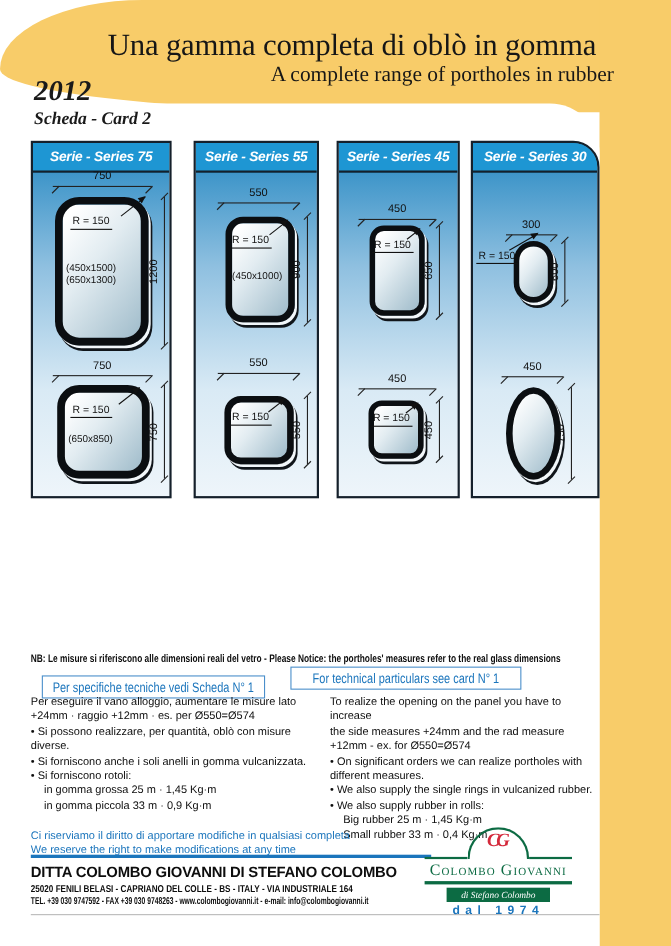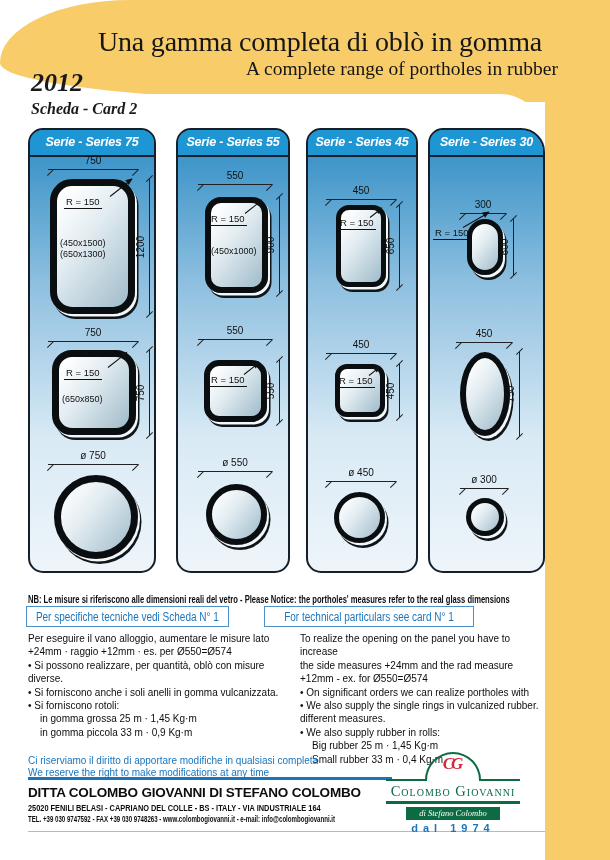--- a/index.html
+++ b/index.html
@@ -16,22 +16,22 @@
   .title { position:absolute; left:70px; top:26px; width:500px; text-align:center;
     font-family:"Liberation Serif",serif; font-size:28px; color:#161616; letter-spacing:-0.2px; }
   .subtitle { position:absolute; left:200px; top:58px; width:358px; text-align:right;
     font-family:"Liberation Serif",serif; font-size:19.5px; color:#161616; }
   .year { position:absolute; left:31px; top:68px; font-family:"Liberation Serif",serif;
     font-style:italic; font-weight:700; font-size:26px; color:#1a1a1a; }
   .card-label { position:absolute; left:31px; top:100px; font-family:"Liberation Serif",serif;
     font-style:italic; font-weight:700; font-size:16px; color:#1a1a1a; }
 
   
-  .panel { position:absolute; top:128px; height:445px; border:2px solid #15202b;
-    border-radius:15px; overflow:hidden;
+  .panel { position:absolute; top:128px; height:325px; border:2px solid #15202b;
+    border-radius:0; overflow:hidden;
     background:linear-gradient(180deg,#3E95C9 27px,#8FC0E0 35%,#D9EAF5 70%,#EEF5FA 100%); }
   .p1 { left:28px;  width:128px; }
   .p2 { left:176px; width:114px; }
   .p3 { left:306px; width:112px; }
   .p4 { left:428px; width:117px; border-top-right-radius:24px; }
   .panel-header { height:27px; background:var(--header_blue,#1E96D3); border-bottom:2px solid #15202b;
     color:#fff; font-weight:700; font-style:italic; font-size:12.5px; text-align:center; line-height:25px; letter-spacing:-0.2px; }
 
   
   .dim-h { position:absolute; height:15px; border-bottom:1px solid #222; }
@@ -109,21 +109,21 @@
   .v-p4s2 { left:74px; top:222px; height:84px; }
   .d-p4s3 { left:30px; top:344px; width:48px; }
   .s-p4s3 { left:36px; top:368px; width:38px; height:38px; border-radius:50%; border-width:5px; }
 
   
   .notice { position:absolute; left:28px; top:589px; width:517px; }
   .notice-inner { display:inline-block; white-space:nowrap; font-weight:700; font-size:10px; color:#0d0d0d;
     transform:scaleX(0.76); transform-origin:0 50%; }
   .spec-box { position:absolute; top:606px; height:21px; border:1.5px solid #4B8FCB; background:#fff;
     display:flex; align-items:center; justify-content:center; }
-  .spec-it { left:26px;  width:203px; }
+  .spec-it { left:38px;  width:203px;margin-top:8px; }
   .spec-en { left:264px; width:210px; }
   .spec-box span { white-space:nowrap; font-size:12.5px; color:var(--accent_blue,#1B75BC); transform:scaleX(0.8); }
 
   .info-col { position:absolute; top:632px; font-size:10px; line-height:13.4px; color:#0d0d0d; }
   .info-it { left:28px;  width:272px; }
   .info-en { left:300px; width:246px; }
   .info-col .indent { padding-left:12px; }
 
   .disclaimer { position:absolute; left:28px; top:755px; font-size:10px; line-height:12px; color:var(--accent_blue,#1B75BC); }
   .blue-rule { position:absolute; left:28px; top:777px; width:364px; height:3px; background:var(--accent_blue,#1B75BC); }
@@ -310,22 +310,22 @@
     <div>• Si forniscono anche i soli anelli in gomma vulcanizzata.</div>
     <div>• Si forniscono rotoli:</div>
     <div class="indent">in gomma grossa 25 m · 1,45 Kg·m</div>
     <div class="indent">in gomma piccola 33 m · 0,9 Kg·m</div>
   </div>
   <div class="info-col info-en">
     <div>To realize the opening on the panel you have to increase</div>
     <div>the side measures +24mm and the rad measure</div>
     <div>+12mm - ex. for Ø550=Ø574</div>
     <div>• On significant orders we can realize portholes with</div>
+    <div>different measures.</div>
     <div>• We also supply the single rings in vulcanized rubber.</div>
-    <div>different measures.</div>
     <div>• We also supply rubber in rolls:</div>
     <div class="indent">Big rubber 25 m · 1,45 Kg·m</div>
     <div class="indent">Small rubber 33 m · 0,4 Kg·m</div>
   </div>
 
   <div class="disclaimer">
     <div>Ci riserviamo il diritto di apportare modifiche in qualsiasi completa</div>
     <div>We reserve the right to make modifications at any time</div>
   </div>
   <div class="blue-rule"></div>

